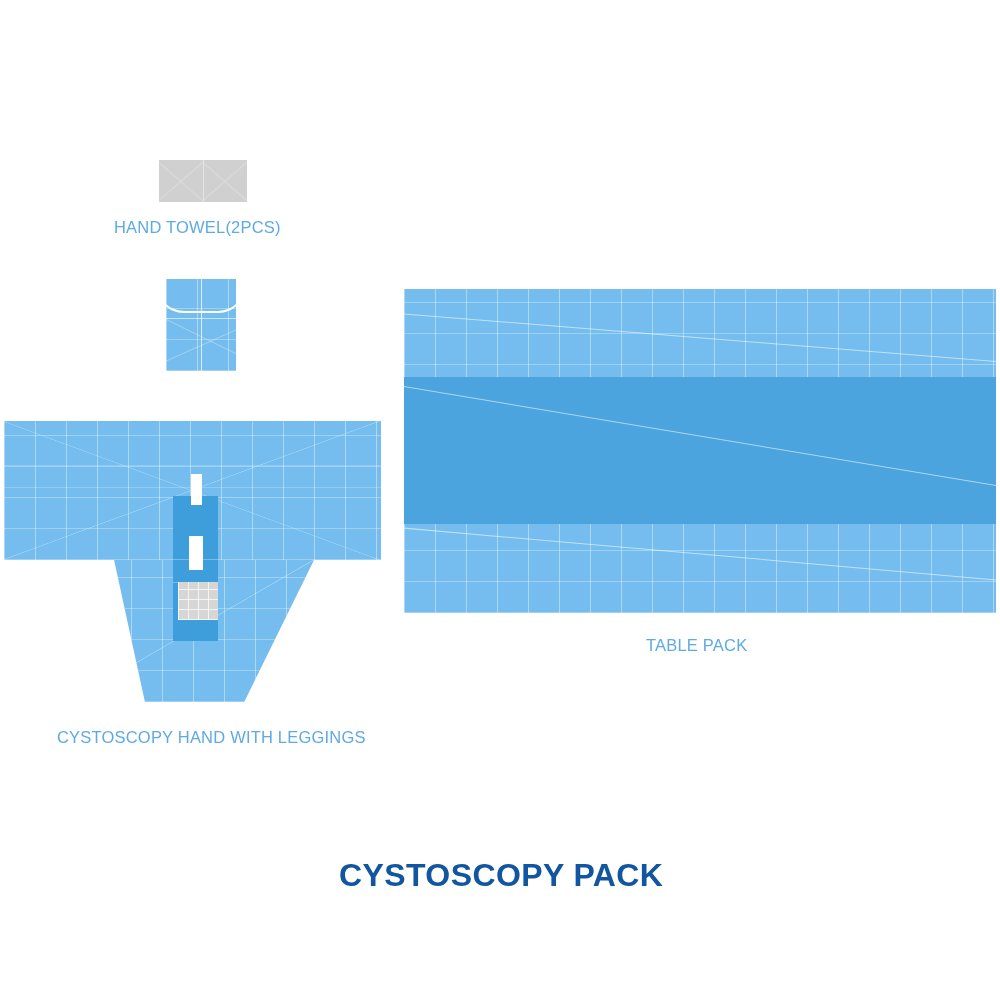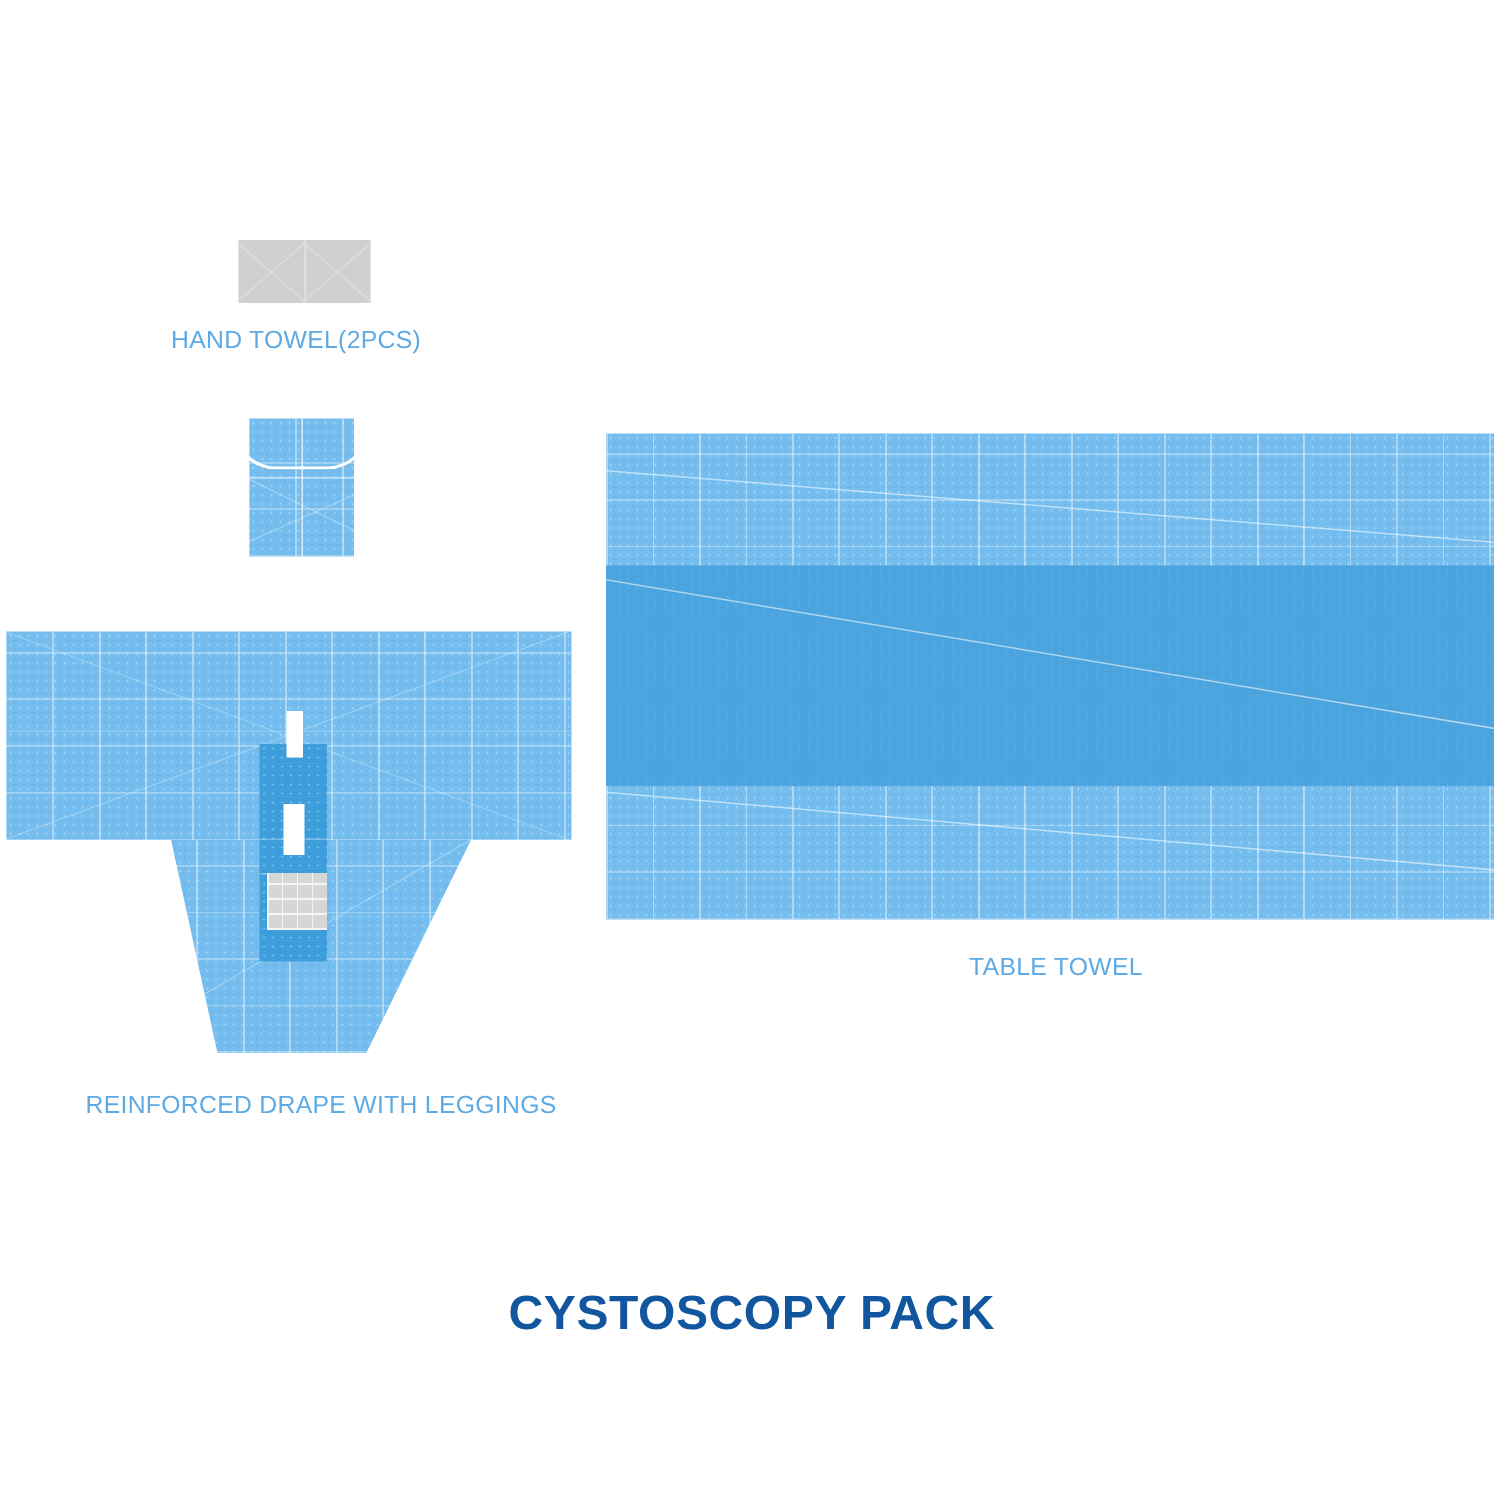--- a/index.html
+++ b/index.html
@@ -285,30 +285,30 @@
   <div id="drape-strip">
     <div class="tex dots" style="inset:0;"></div>
     <div class="strip-line" style="top:63px;"></div>
     <div class="strip-line" style="top:86px;"></div>
   </div>
 
   <div class="fenestration" id="fen-top"></div>
   <div class="fenestration" id="fen-mid"></div>
   <div id="drape-patch"></div>
 
-  <div class="label" style="left:57px; top:716px;">REINFORCED DRAPE WITH LEGGINGS</div>
+  <div class="label" style="left:57px; top:716px;">CYSTOSCOPY HAND WITH LEGGINGS</div>
 
   <div id="table-cover">
     <div class="tex dots" style="inset:0;"></div>
     <div class="tex seams" style="inset:0;"></div>
     <div class="mid-band">
       <div class="tex dots" style="inset:0; opacity:0.35;"></div>
     </div>
     <div class="hairline" style="top:22px;  transform:rotate(4.6deg);"></div>
     <div class="hairline" style="top:92px;  transform:rotate(9.5deg);"></div>
     <div class="hairline" style="top:236px; transform:rotate(5.0deg);"></div>
   </div>
-  <div class="label" style="left:646px; top:624px;">TABLE TOWEL</div>
+  <div class="label" style="left:646px; top:624px;">TABLE PACK</div>
 
 
   <div class="pack-title" style="left:339px; top:845px;text-align:right;">CYSTOSCOPY PACK</div>
 
 </div>
 
 </body></html>

